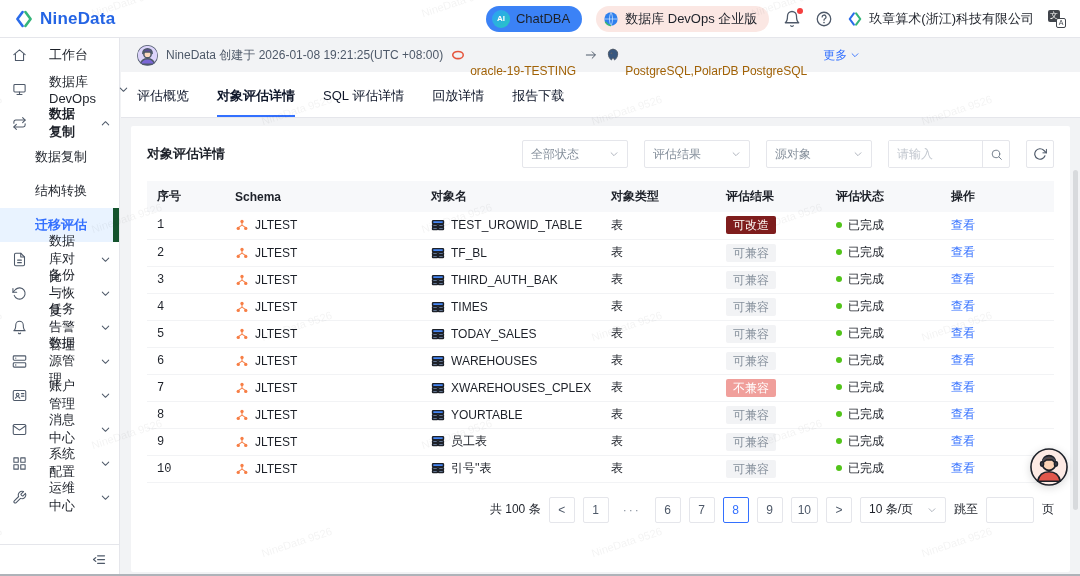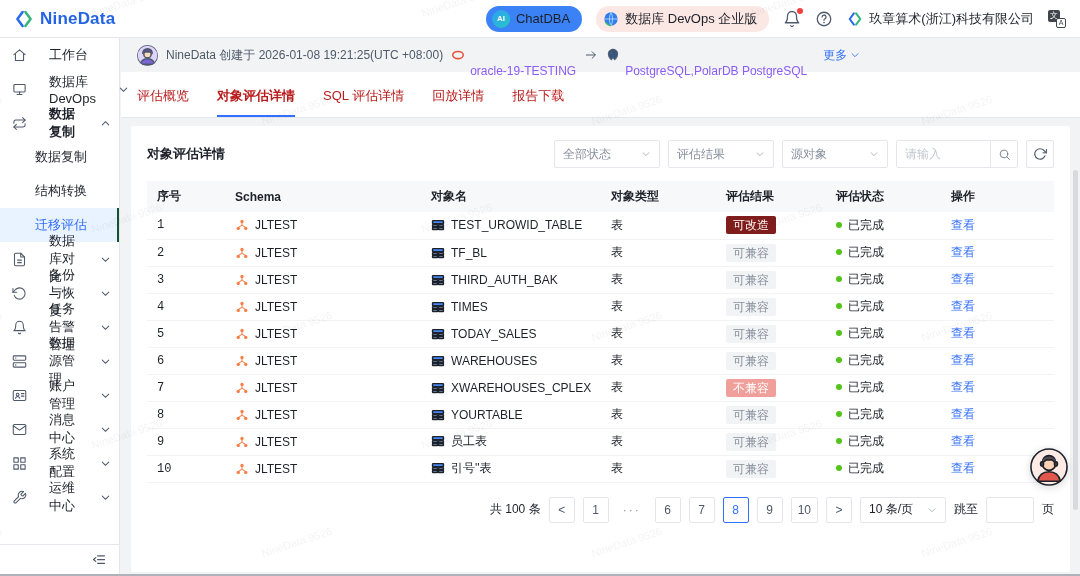--- a/index.html
+++ b/index.html
@@ -29,45 +29,45 @@
   .trans-icon .t1 { position:absolute; left:0; top:0; width:12px; height:12px; background:#41454c; color:#fff; font-size:8px; line-height:12px; text-align:center; border-radius:2px; }
   .trans-icon .t2 { position:absolute; right:0; bottom:0; width:10px; height:10px; border:1.4px solid #41454c; background:#fff; color:#41454c; font-size:7px; line-height:8px; text-align:center; border-radius:2px; }
 
   
   .sidebar { position:absolute; top:38px; left:0; bottom:0; width:120px; background:#fff; border-right:1px solid #e5e6eb; z-index:15; }
   .sb-item { height:34px; display:flex; align-items:center; gap:22px; padding:0 8px 0 12px; font-size:13px; color:#1d2129; cursor:pointer; }
   .sb-item.bold .sb-label { font-weight:bold; }
   .sb-ico { width:15px; height:15px; color:#4e5969; }
   .sb-chev { width:11px; height:11px; color:#4e5969; margin-left:auto; }
   .sb-sub { height:34px; display:flex; align-items:center; padding-left:35px; font-size:13px; color:#1d2129; cursor:pointer; }
-  .sb-sub.active { color:#3370ff; background:#e9f3ff; border-right:2px solid #14532d; }
+  .sb-sub.active { color:#3370ff; background:#e9f3ff; border-right:6px solid #14532d;font-weight:bold; }
   .sb-bottom { position:absolute; bottom:2px; left:0; right:0; height:30px; border-top:1px solid #e5e6eb; display:flex; align-items:center; justify-content:flex-end; padding-right:12px; }
   .collapse { width:15px; height:15px; color:#4e5969; cursor:pointer; }
 
   
   .main { position:absolute; top:38px; left:121px; right:0; bottom:0; }
   .infobar { height:34px; display:flex; align-items:center; gap:8px; padding:0 16px; font-size:12px; color:#4e5969; }
   .avatar { width:21px; height:21px; border-radius:50%; overflow:hidden; }
   .src-group { display:flex; align-items:center; gap:5px; }
   .src-group:first-of-type { margin-left:12px; }
-  .dbname { color:#8b5cf6;margin-top:32px; }
+  .dbname { color:#a16207;margin-top:32px; }
   .oracle { width:14px; height:14px; }
   .pg { width:14px; height:14px; }
   .arrow { width:14px; height:14px; color:#4e5969; }
   .more-link { display:flex; align-items:center; gap:3px; color:#3370ff; cursor:pointer; margin-left:8px; }
   .chev-s { width:10px; height:10px; }
 
   .tabsbar { height:46px; background:#fff; border-bottom:1px solid #e5e6eb; display:flex; align-items:stretch; padding-left:16px; gap:28px; }
-  .tab { font-size:13px; color:#b91c1c; display:flex; align-items:center; padding-top:4px; border-bottom:2px solid transparent; cursor:pointer; }
+  .tab { font-size:13px; color:#0f172a; display:flex; align-items:center; padding-top:4px; border-bottom:2px solid transparent; cursor:pointer; }
   .tab.active { font-weight:bold; border-bottom-color:#3370ff; }
 
   .card { margin:8px 10px 0; background:#fff; border-radius:2px; padding:14px 16px 12px; height:446px; position:relative; }
   .panel-head { display:flex; align-items:center; justify-content:space-between; }
   .panel-title { font-size:13px; font-weight:bold; }
-  .filters { display:flex; align-items:center; gap:8px; }
+  .filters { display:flex; align-items:center; gap:16px; }
   .select { width:106px; height:28px; border:1px solid #e5e6eb; border-radius:2px; background:#fff; display:flex; align-items:center; justify-content:space-between; padding:0 8px; font-size:12px; color:#86909c; cursor:pointer; }
   .select .chev-s { color:#a9aeb8; }
   .searchbox { width:122px; height:28px; border:1px solid #e5e6eb; border-radius:2px; display:flex; align-items:stretch; background:#fff; }
   .search-input { flex:1; min-width:0; border:none; outline:none; padding:0 8px; font-size:12px; color:#1d2129; font-family:inherit; }
   .search-input::placeholder { color:#c2c7cf; }
   .search-suffix { width:27px; border-left:1px solid #e5e6eb; display:flex; align-items:center; justify-content:center; color:#6b7785; cursor:pointer; }
   .search-suffix .i { width:13px; height:13px; }
   .refresh-btn { width:28px; height:28px; border:1px solid #e5e6eb; border-radius:2px; background:#fff; display:flex; align-items:center; justify-content:center; color:#4e5969; cursor:pointer; }
   .refresh-btn .i { width:14px; height:14px; }
 

